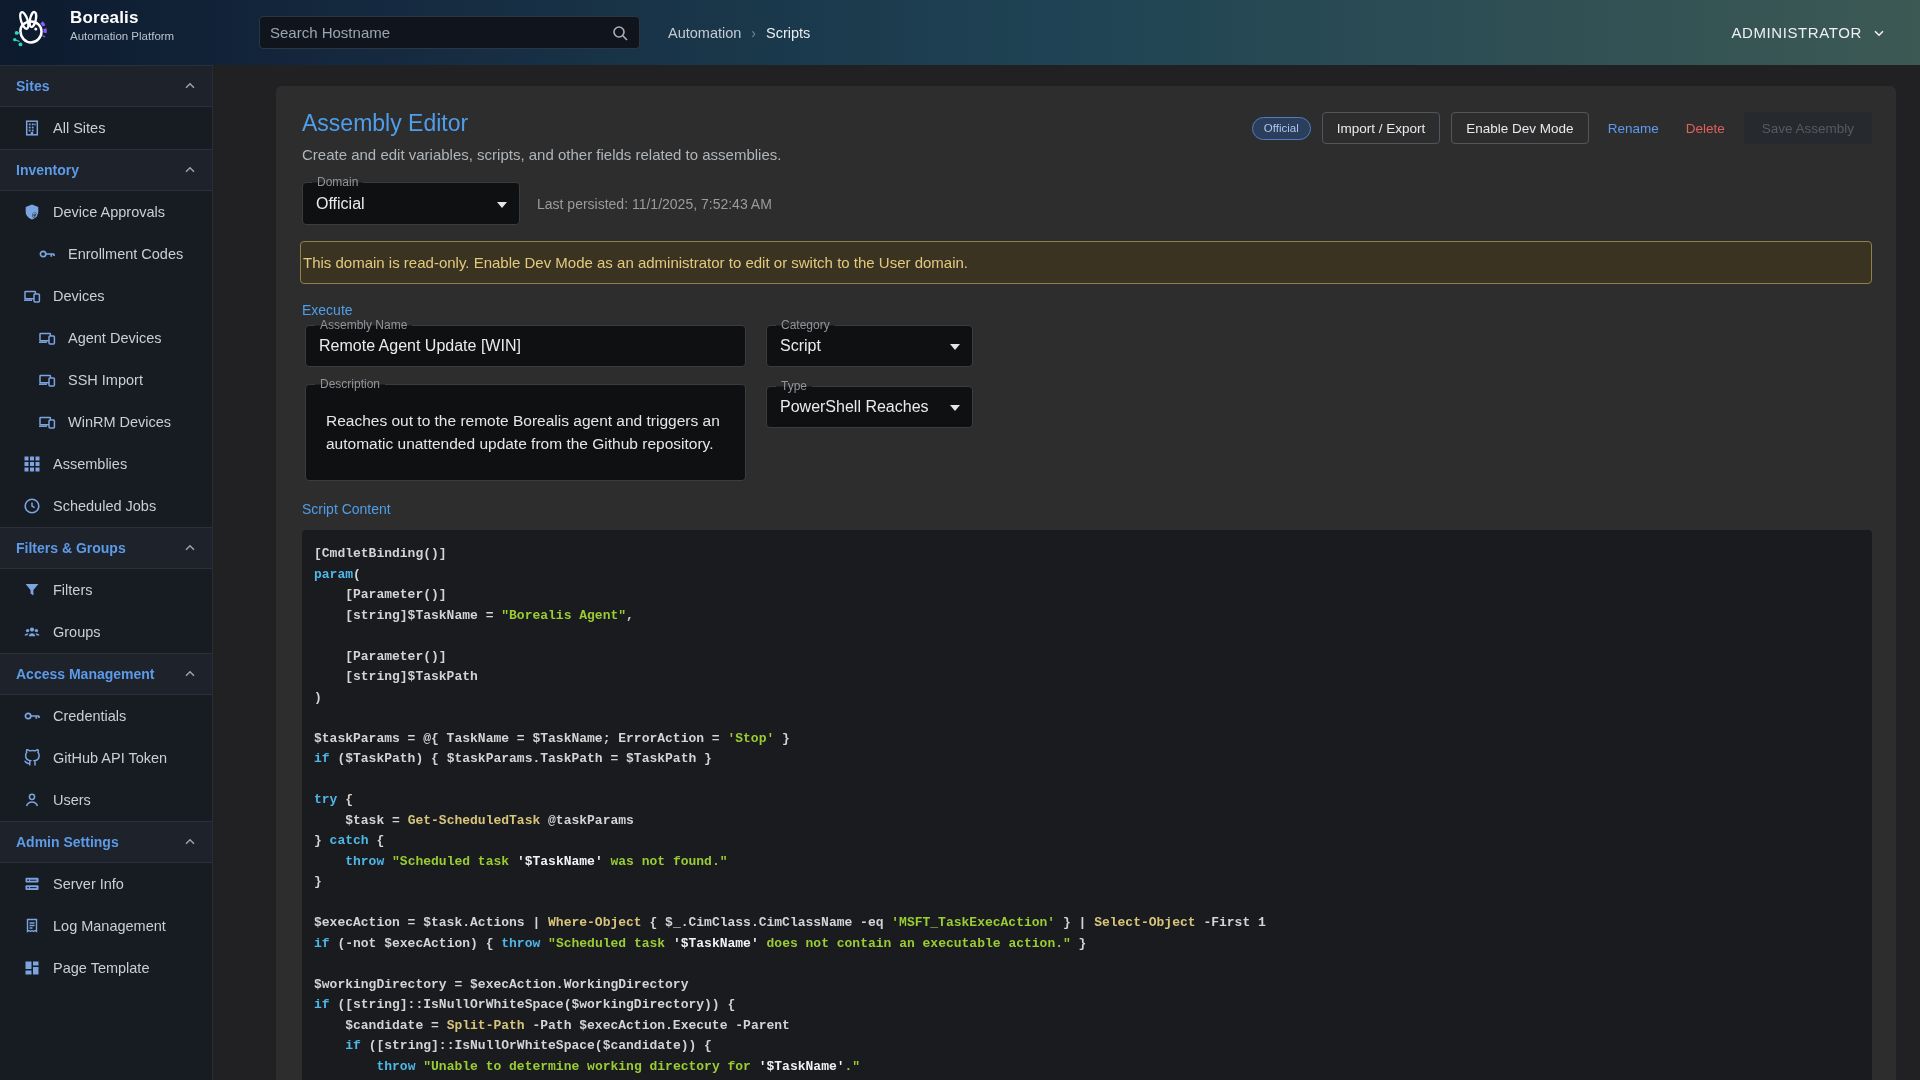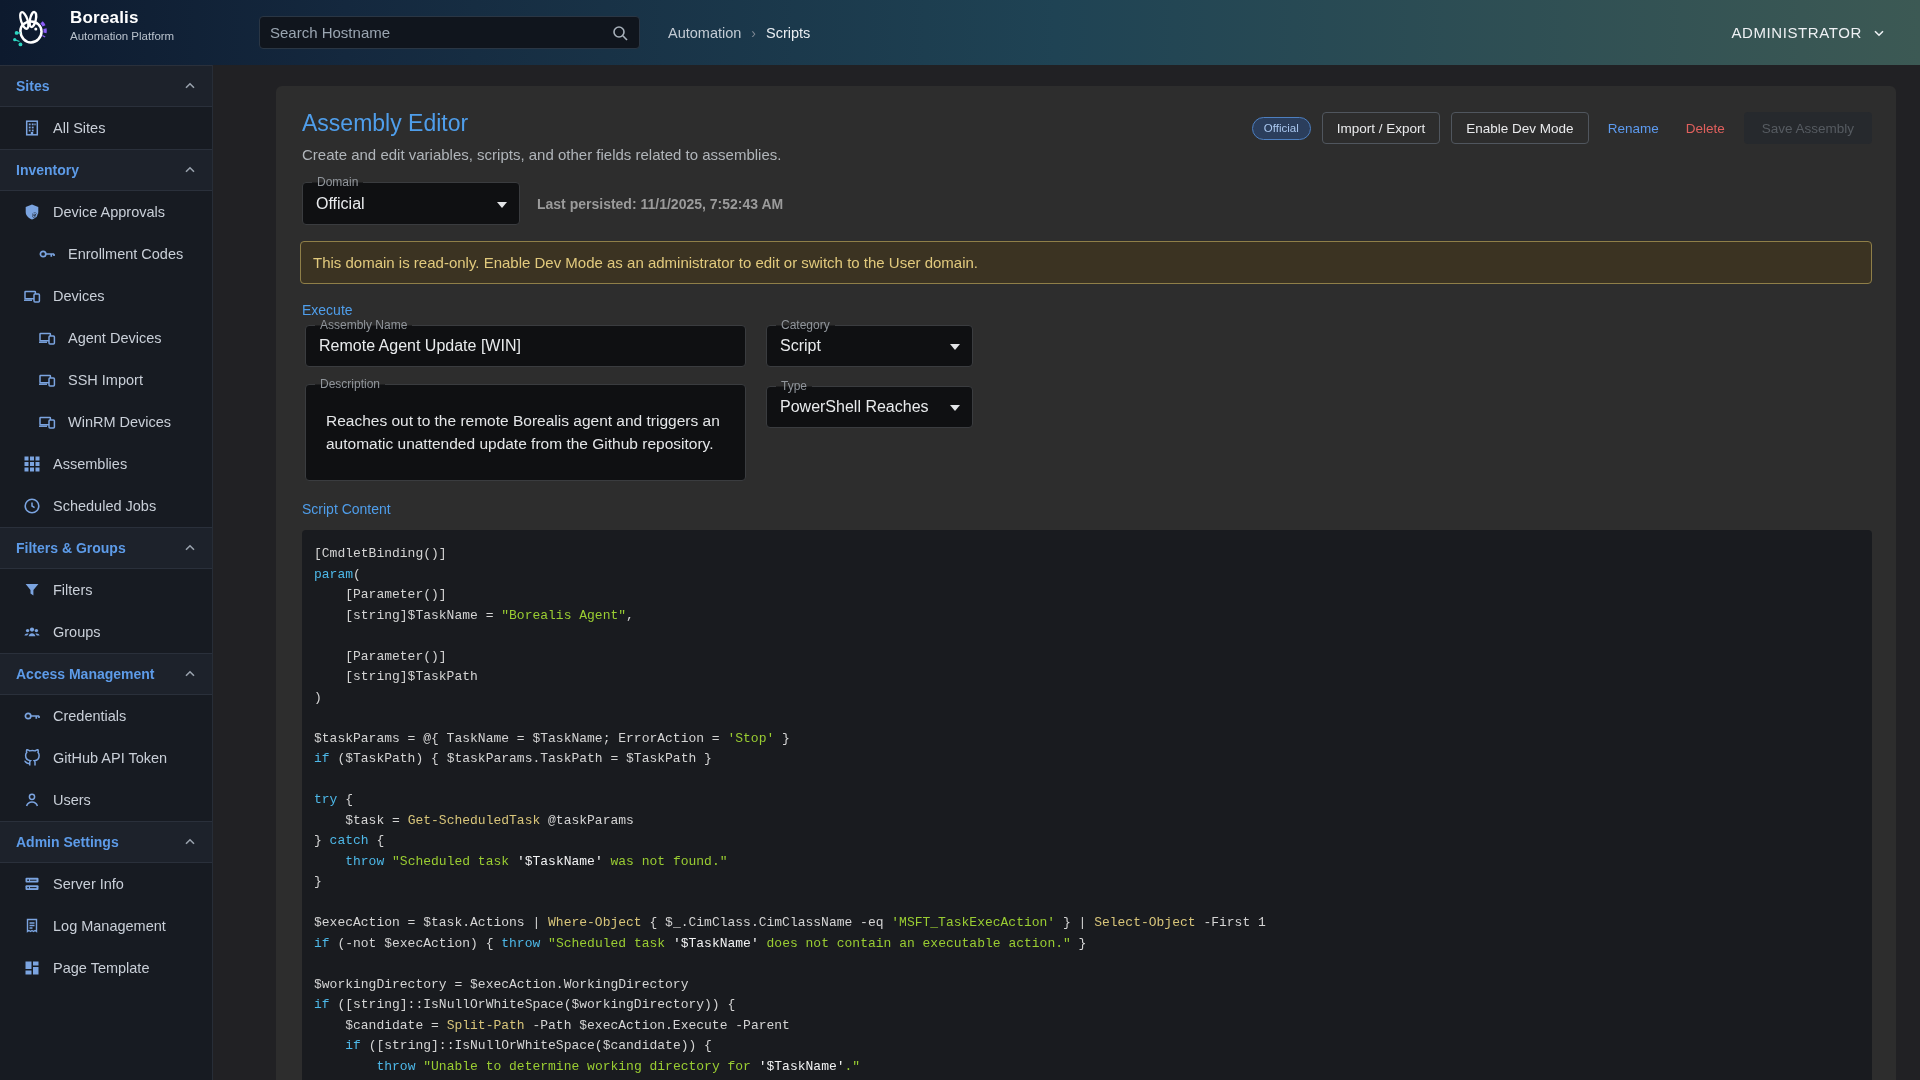--- a/index.html
+++ b/index.html
@@ -59,31 +59,31 @@
   .field { position:absolute; background:#0f1012; border:1px solid #3a3c3f; border-radius:4px; cursor:pointer; }
   .flabel { position:absolute; top:-8px; left:9px; padding:0 5px; font-size:12px; color:#90959b;
     background:linear-gradient(to bottom,#2d2d2d 46%,#0f1012 54%); line-height:15px; }
   .fvalue { position:absolute; left:13px; top:50%; transform:translateY(-50%);
     color:#e9ebed; font-size:16px; white-space:nowrap; }
   .caret { position:absolute; right:12px; top:50%; margin-top:-2px;
     border-left:5.5px solid transparent; border-right:5.5px solid transparent; border-top:6px solid #e3e5e7; }
   .desc-text { position:absolute; left:20px; right:18px; top:24px; color:#e4e6e8;
     font-size:15.5px; line-height:23px; }
   .persisted { position:absolute; left:261px; top:96px; height:43px; display:flex; align-items:center;
-    color:#9b9b9b; font-size:14px;font-weight:bold; }
+    color:#9b9b9b; font-size:14px; }
   .warning { position:absolute; left:24px; top:155px; width:1572px; height:43px;
     background:var(--warning_bg); border:1px solid var(--warning_border); border-radius:4px;
-    display:flex; align-items:center; padding:0 12px; color:var(--warning_text); font-size:15px; }
+    display:flex; align-items:center; padding:0 2px; color:var(--warning_text); font-size:15px; }
   .sec-label { position:absolute; color:var(--accent); font-size:14px; }
 
   
   .code { position:absolute; left:26px; top:444px; width:1570px; height:660px;
     background:#191b1f; border-radius:4px; padding:14px 12px; overflow:hidden; cursor:text;
     font-family:"Liberation Mono","DejaVu Sans Mono",monospace; font-size:13px; }
-  .code-line { height:20.5px; line-height:20.5px; white-space:pre; }
+  .code-line { height:20.5px; line-height:20.5px; white-space:pre;font-weight:bold; }
   .tk-d { color:var(--code_default); }
   .tk-k { color:var(--code_keyword); }
   .tk-c { color:var(--code_cmdlet); }
   .tk-s { color:var(--code_string); }
   .tk-v { color:#f2f3f4; }
 </style>
 </head>
 <body>
 
 <header class="topbar">

